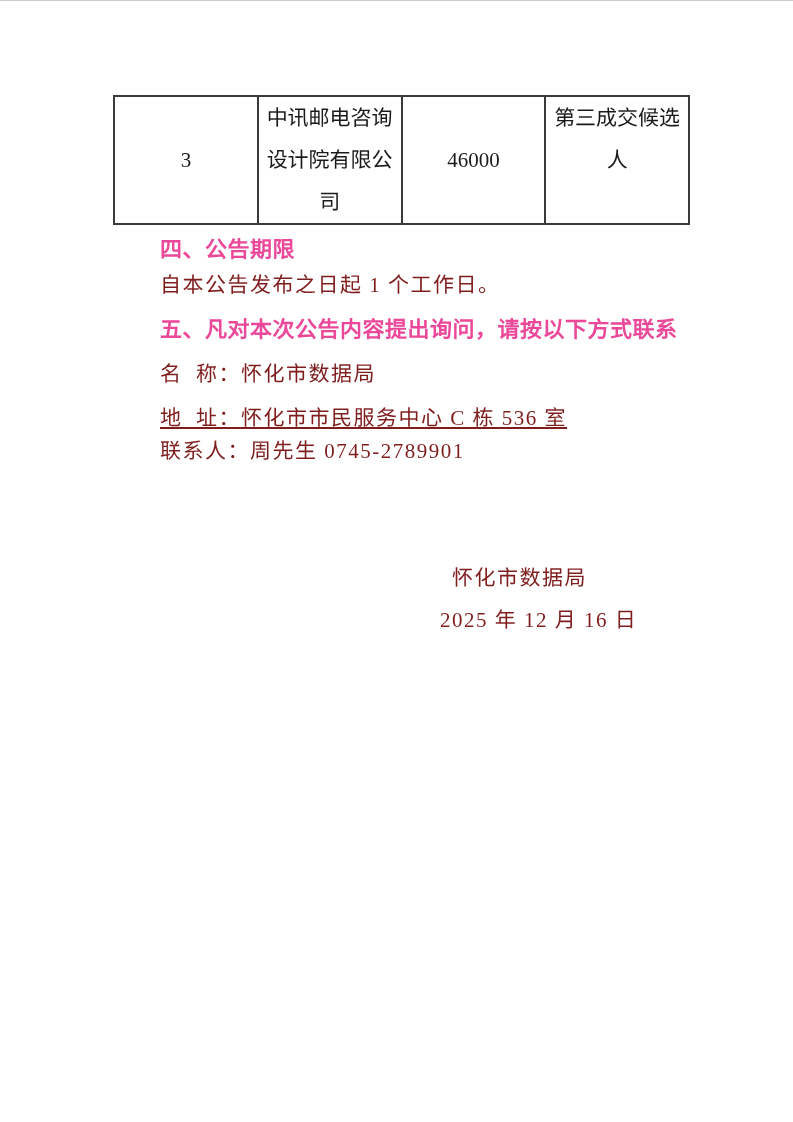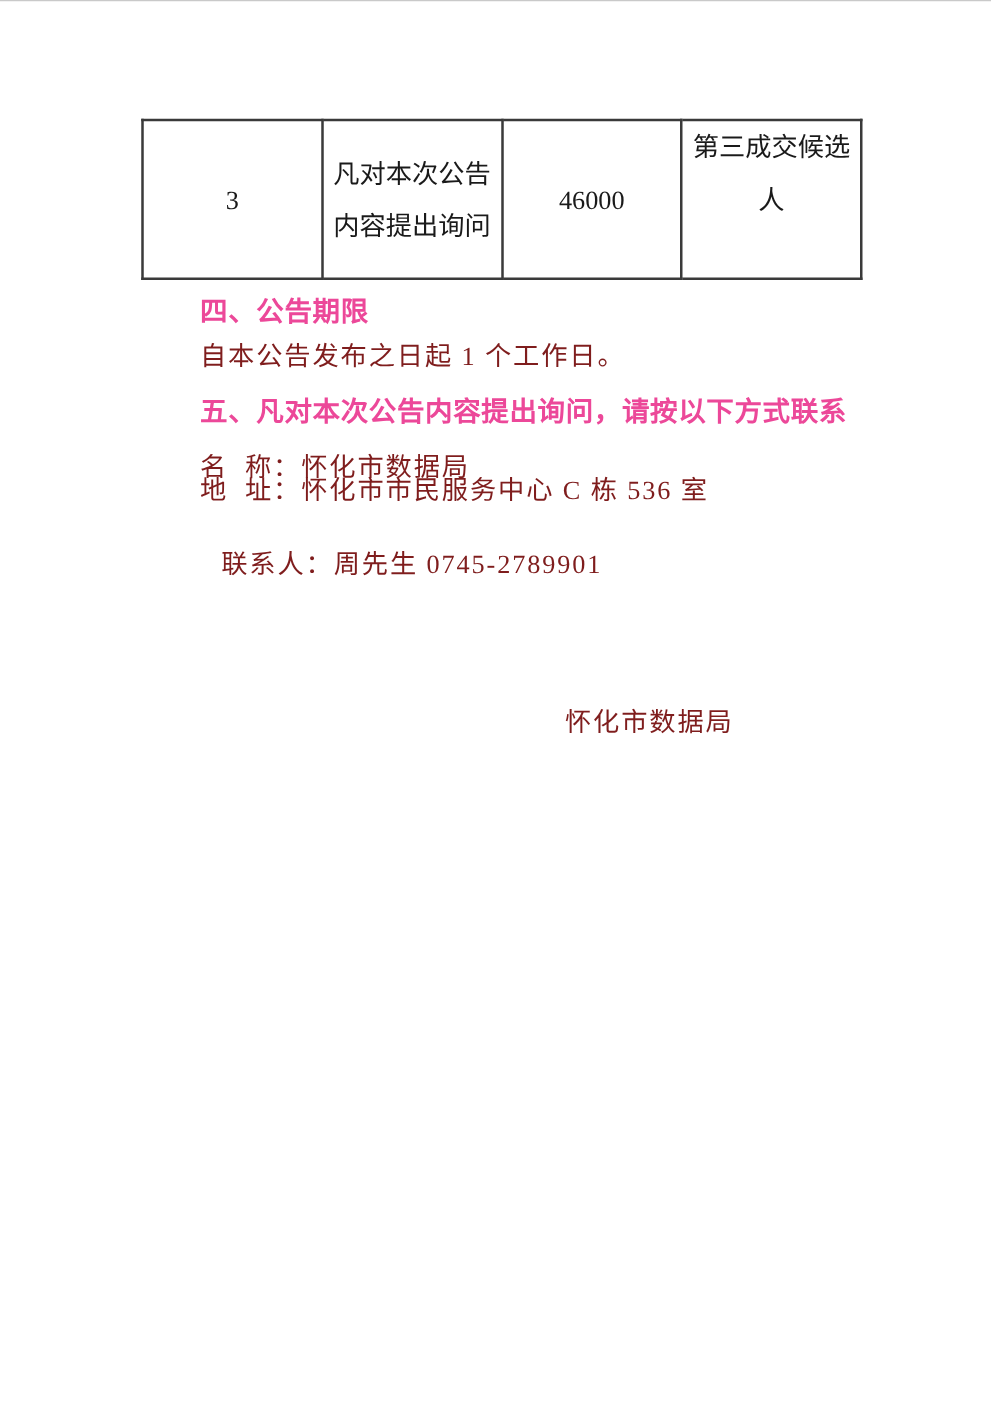--- a/index.html
+++ b/index.html
@@ -59,49 +59,50 @@
     font-family: "Liberation Serif", "DejaVu Serif", serif;
     font-size: 21px;
     letter-spacing: 1.5px;
     color: #7f1d1d;
     white-space: pre;
   }
   #section4-heading  { top: 230px; }
   #section4-body     { top: 267px; }
   #section5-heading  { top: 310px; }
   #contact-name      { top: 356px; }
-  #contact-address   { top: 374px; }
-  #contact-person    { top: 433px; margin-left: 17px; }
+  #contact-address   { top: 400px; text-decoration: underline; }
+  #contact-person    { top: 433px; }
   #signature-org     { top: 560px; left: 452px; }
   #signature-date    { top: 602px; left: 440px; }
 </style>
 </head>
 <body>
 
 <div class="page">
 
   <table class="candidates">
     <tbody>
         <tr>
       <td class="cell-no">3</td>
-      <td class="cell-supplier">凡对本次公告内容提出询问</td>
+      <td class="cell-supplier">中讯邮电咨询设计院有限公司</td>
       <td class="cell-amount">46000</td>
       <td class="cell-rank">第三成交候选人</td>
     </tr>
   </tbody>
     </table>
 
   <div class="doc-heading" id="section4-heading">四、公告期限</div>
 
   <div class="doc-text" id="section4-body">自本公告发布之日起 1 个工作日。</div>
 
   <div class="doc-heading" id="section5-heading">五、凡对本次公告内容提出询问，请按以下方式联系</div>
 
   <div class="doc-text" id="contact-name">名  称：怀化市数据局</div>
 
   <div class="doc-text" id="contact-address">地  址：怀化市市民服务中心 C 栋 536 室</div>
 
   <div class="doc-text" id="contact-person">联系人：周先生 0745-2789901</div>
 
   <div class="doc-text" id="signature-org">怀化市数据局</div>
 
+  <div class="doc-text" id="signature-date">2025 年 12 月 16 日</div>
 
 </div>
 
 </body></html>

